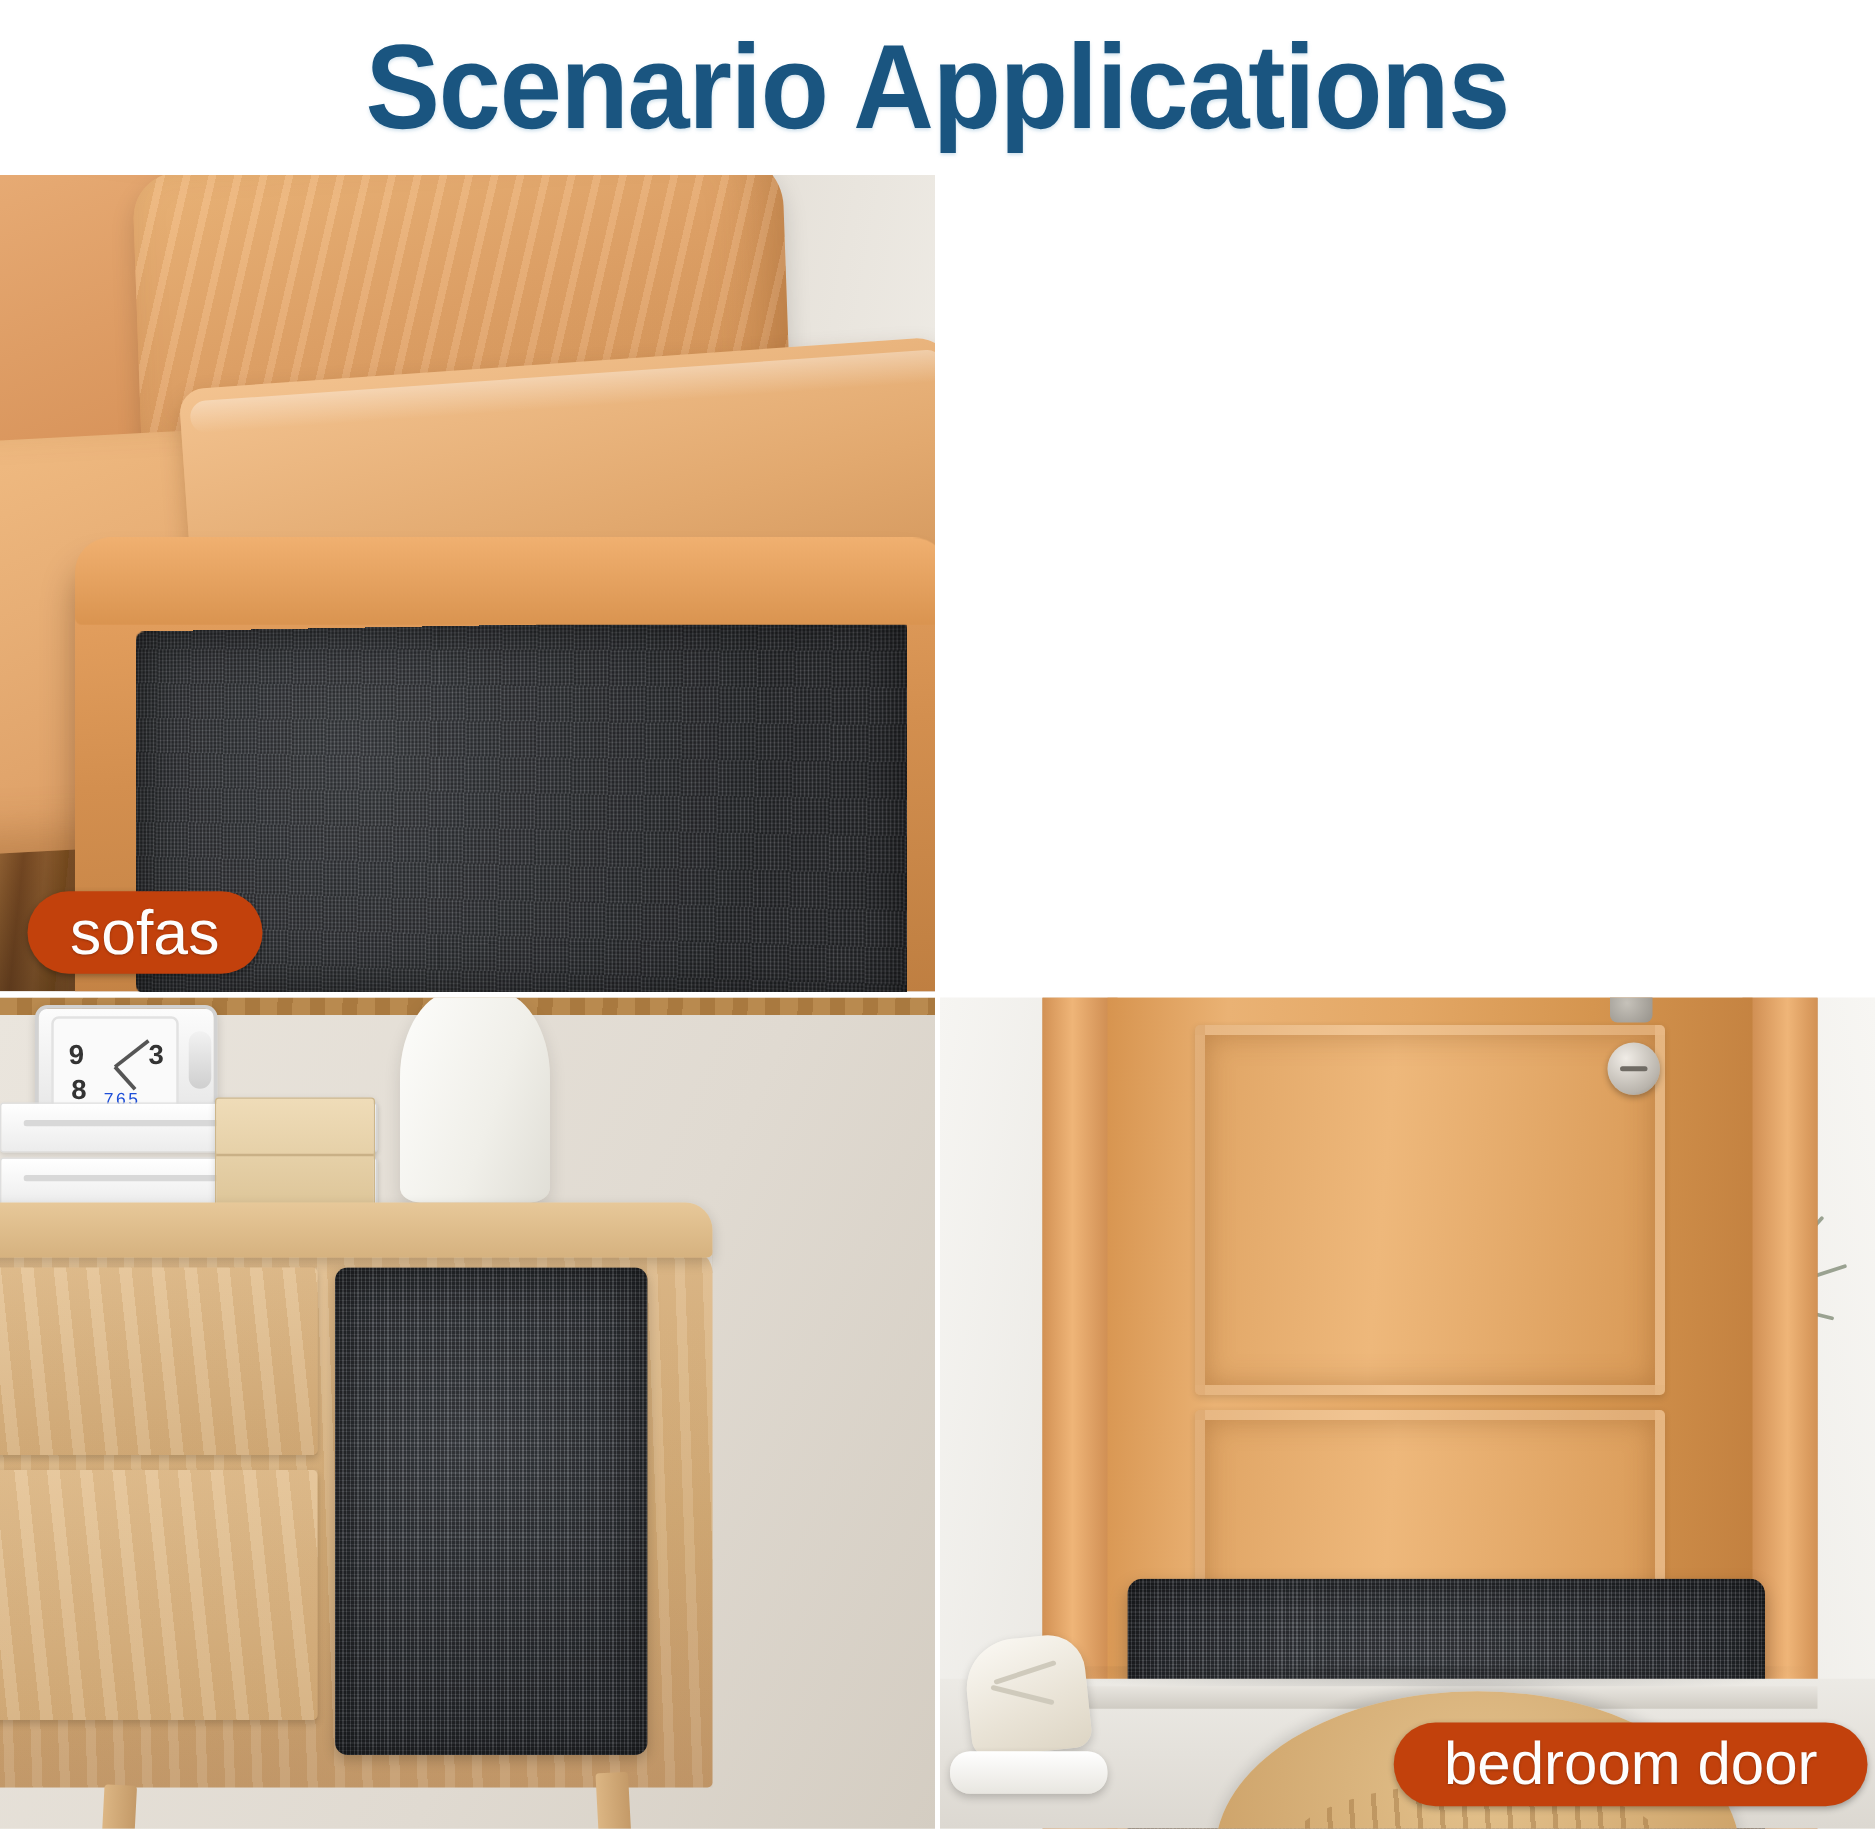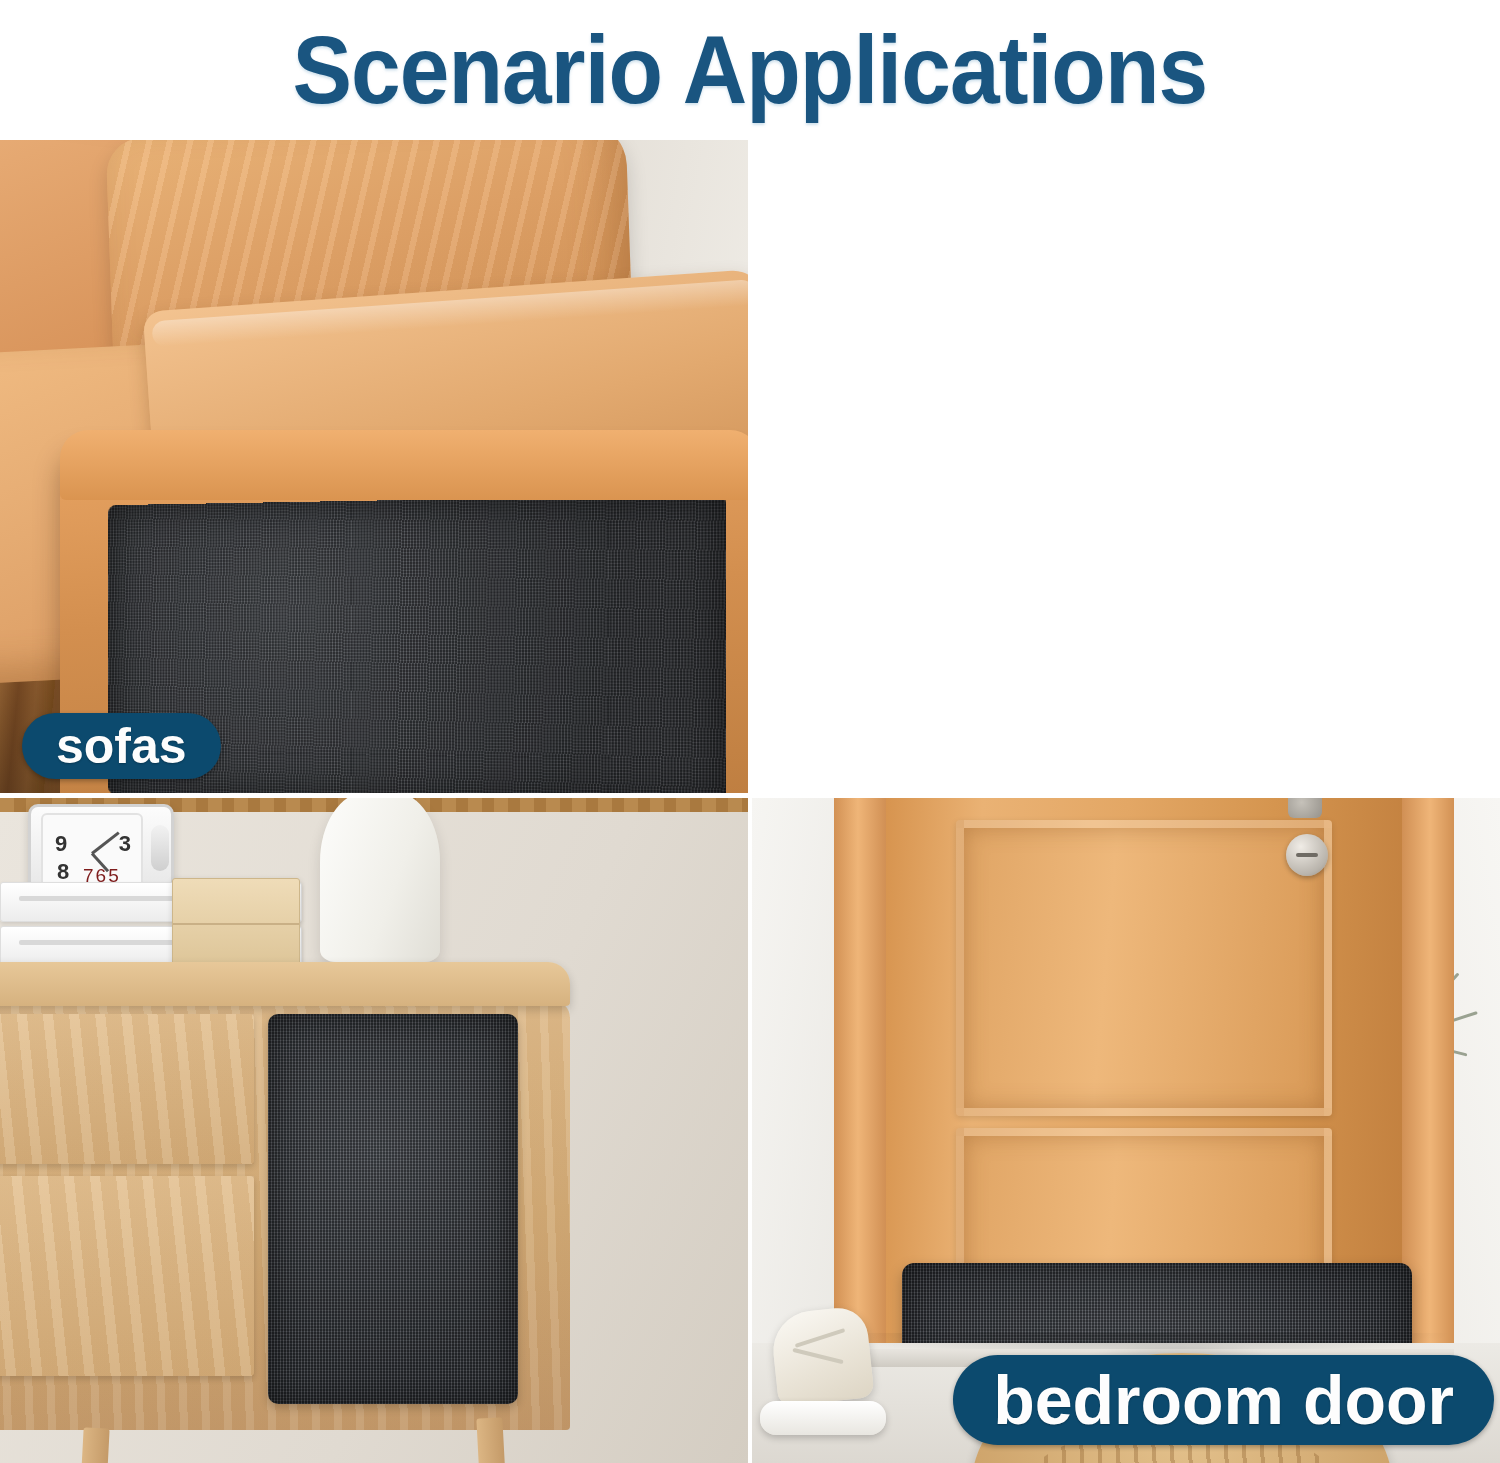--- a/index.html
+++ b/index.html
@@ -38,34 +38,34 @@
     grid-template-rows:653px 5px 665px;
     background:#ffffff;
   }
   .cell{position:relative;overflow:hidden;}
   .gutter-v{background:#ffffff;}
   .gutter-h{grid-column:1 / span 3;background:#ffffff;}
 
   
   .badge{
     position:absolute;
-    background:#0c4a6e;
+    background:#c2410c;
     color:#fdfdfd;
-    font-weight:bold;
+    font-weight:normal;
     border-radius:999px;
     display:flex;align-items:center;justify-content:center;
     box-shadow:0 2px 5px rgba(0,0,0,.30);
     white-space:nowrap;
     z-index:20;
     text-shadow:0 1px 2px rgba(0,0,0,.25);
   }
   .badge.sofas     {left:22px;  bottom:14px; padding:4px 34px; font-size:50px;}
   .badge.couch     {right:-10px;bottom:14px; padding:4px 40px; font-size:50px;}
   .badge.compart   {left:18px;  bottom:18px; padding:6px 40px; font-size:56px;}
-  .badge.bedroom   {right:6px;  bottom:18px; padding:6px 40px; font-size:68px;}
+  .badge.bedroom   {right:6px;  bottom:18px; padding:6px 40px; font-size:48px;}
 
   
   .sofa-scene{position:absolute;inset:0;background:linear-gradient(180deg,#d9d2c8 0%,#cdc5ba 45%,#c6bdb1 55%,#8a5a2b 62%,#6f4420 100%);}
   .sofa-wall{position:absolute;left:0;top:0;width:100%;height:60%;
     background:linear-gradient(100deg,#cfc8bd 0%,#ded8cf 55%,#efece6 100%);}
   .sofa-floor{position:absolute;left:0;bottom:0;width:100%;height:42%;
     background:repeating-linear-gradient(96deg,#8d5a2a 0px,#9a6531 18px,#7e4c22 36px,#95602e 54px,#87551f 72px);
     filter:saturate(.95);}
   .sofa-floor:after{content:"";position:absolute;inset:0;
     background:linear-gradient(180deg,rgba(0,0,0,.18),rgba(0,0,0,0) 40%,rgba(0,0,0,.25));}
@@ -194,21 +194,21 @@
     position:absolute;left:28px;top:6px;width:140px;height:88px;
     background:linear-gradient(180deg,#fcfcfc,#e6e6e6);
     border-radius:10px;border:3px solid #d2d2d2;
     box-shadow:0 3px 8px rgba(0,0,0,.15);
   }
   .clock .face{position:absolute;left:10px;top:6px;right:28px;bottom:6px;
     background:#fafafa;border-radius:6px;border:2px solid #e2e2e2;}
   .clock .n9{position:absolute;left:12px;top:16px;font-size:22px;color:#333;font-weight:bold;}
   .clock .n3{position:absolute;right:10px;top:16px;font-size:22px;color:#333;font-weight:bold;}
   .clock .n8{position:absolute;left:14px;bottom:2px;font-size:22px;color:#333;font-weight:bold;}
-  .clock .small{position:absolute;left:40px;bottom:0px;font-size:19px;color:#7f1d1d;letter-spacing:2px;}
+  .clock .small{position:absolute;left:40px;bottom:0px;font-size:14px;color:#1d4ed8;letter-spacing:2px;}
   .clock .hand{position:absolute;left:50%;top:52%;width:34px;height:3px;background:#555;
     transform-origin:left center;transform:rotate(-38deg);}
   .clock .hand2{position:absolute;left:50%;top:52%;width:24px;height:3px;background:#555;
     transform-origin:left center;transform:rotate(48deg);}
   .clock .bell{position:absolute;right:2px;top:18px;width:18px;height:46px;
     background:linear-gradient(180deg,#f2f2f2,#cfcfcf);border-radius:10px;}
   .books{position:absolute;left:0px;top:84px;width:300px;height:84px;}
   .book{position:absolute;left:0;width:300px;height:38px;
     background:linear-gradient(180deg,#ffffff,#ececec);
     border:1px solid #dedede;border-radius:3px;box-shadow:0 2px 4px rgba(0,0,0,.12);}

